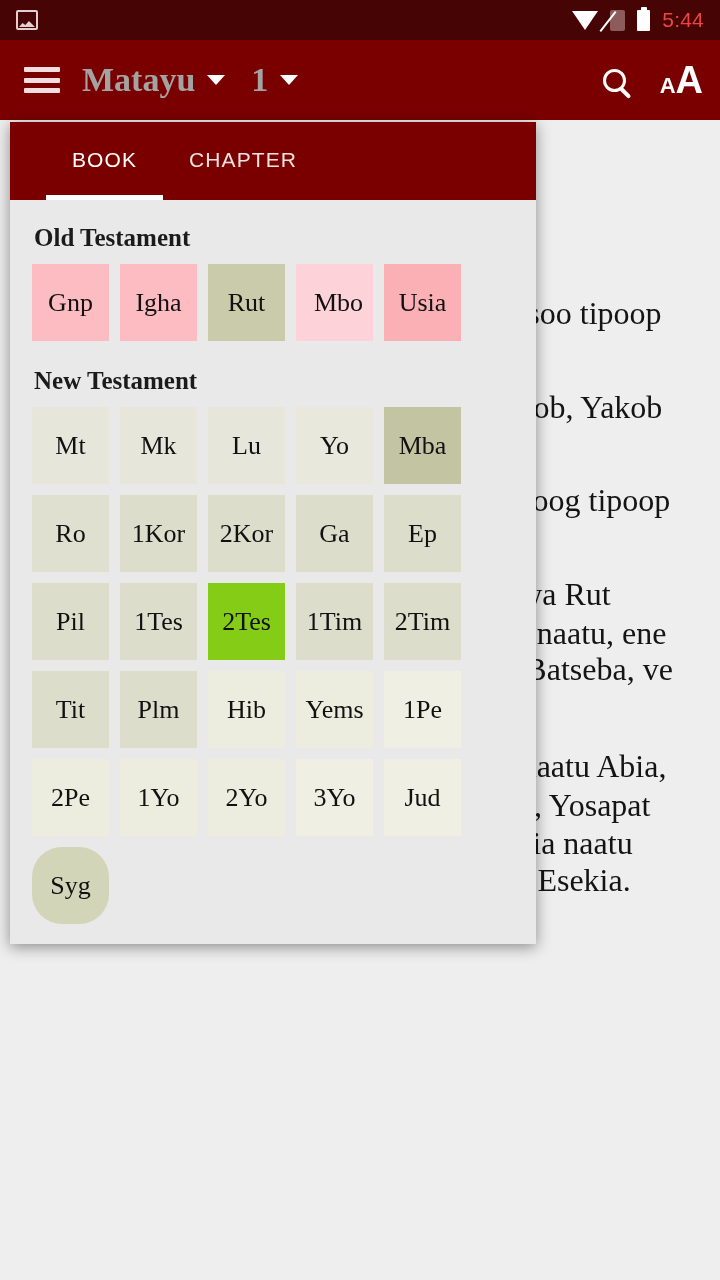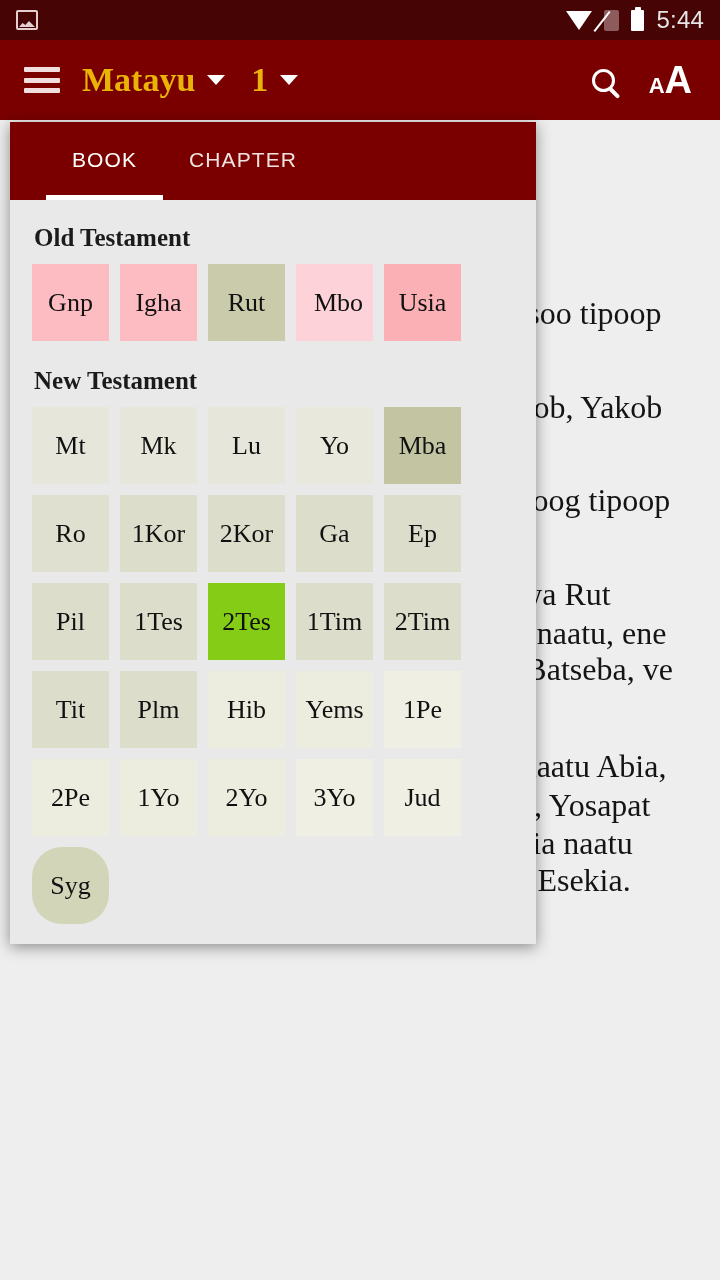--- a/index.html
+++ b/index.html
@@ -43,51 +43,51 @@
     width: 2px; height: 25px; background: #ffffff; transform: rotate(38deg);
   }
   .ic-batt {
     width: 13px; height: 21px; background: #ffffff; border-radius: 1px; position: relative;
   }
   .ic-batt::before {
     content: ""; position: absolute; top: -3px; left: 3.5px;
     width: 6px; height: 3px; background: #ffffff; border-radius: 1px 1px 0 0;
   }
   .sb-clock {
-    color: #e5e5e5; font-family: "Liberation Sans", sans-serif;
-    font-size: 24px; letter-spacing: 0.2px;
+    color: #ef4444; font-family: "Liberation Sans", sans-serif;
+    font-size: 21px; letter-spacing: 0.2px;
   }
 
   
   .toolbar {
     position: absolute; top: 40px; left: 0; width: 720px; height: 80px;
     background: #7a0000;
     display: flex; align-items: center;
   }
   .hamburger {
     width: 36px; height: 26px; margin-left: 24px; margin-right: 22px;
     display: flex; flex-direction: column; justify-content: space-between;
     cursor: pointer;
   }
   .hamburger i { display: block; height: 5px; background: #f2dede; border-radius: 1px; }
   .tb-book, .tb-chap {
     display: flex; align-items: center; gap: 12px; cursor: pointer;
   }
   .tb-book { margin-right: 26px; }
   .tb-label {
-    color: #eab308; font-size: 34px; font-weight: bold;
+    color: #a3a3a3; font-size: 34px; font-weight: bold;
     font-family: "Liberation Serif", serif;
   }
   .caret {
     width: 0; height: 0;
     border-left: 9px solid transparent; border-right: 9px solid transparent;
     border-top: 10px solid #ffffff;
   }
   .tb-spacer { flex: 1; }
-  .tb-actions { display: flex; align-items: center; gap: 34px; margin-right: 28px; }
+  .tb-actions { display: flex; align-items: center; gap: 34px; margin-right: 17px; }
   .ic-search {
     width: 23px; height: 23px; border: 3.5px solid #ffffff; border-radius: 50%;
     position: relative; cursor: pointer;
   }
   .ic-search::after {
     content: ""; position: absolute; right: -9px; bottom: -6px;
     width: 13px; height: 3.5px; background: #ffffff; transform: rotate(45deg);
     border-radius: 2px;
   }
   .ic-textsize {

